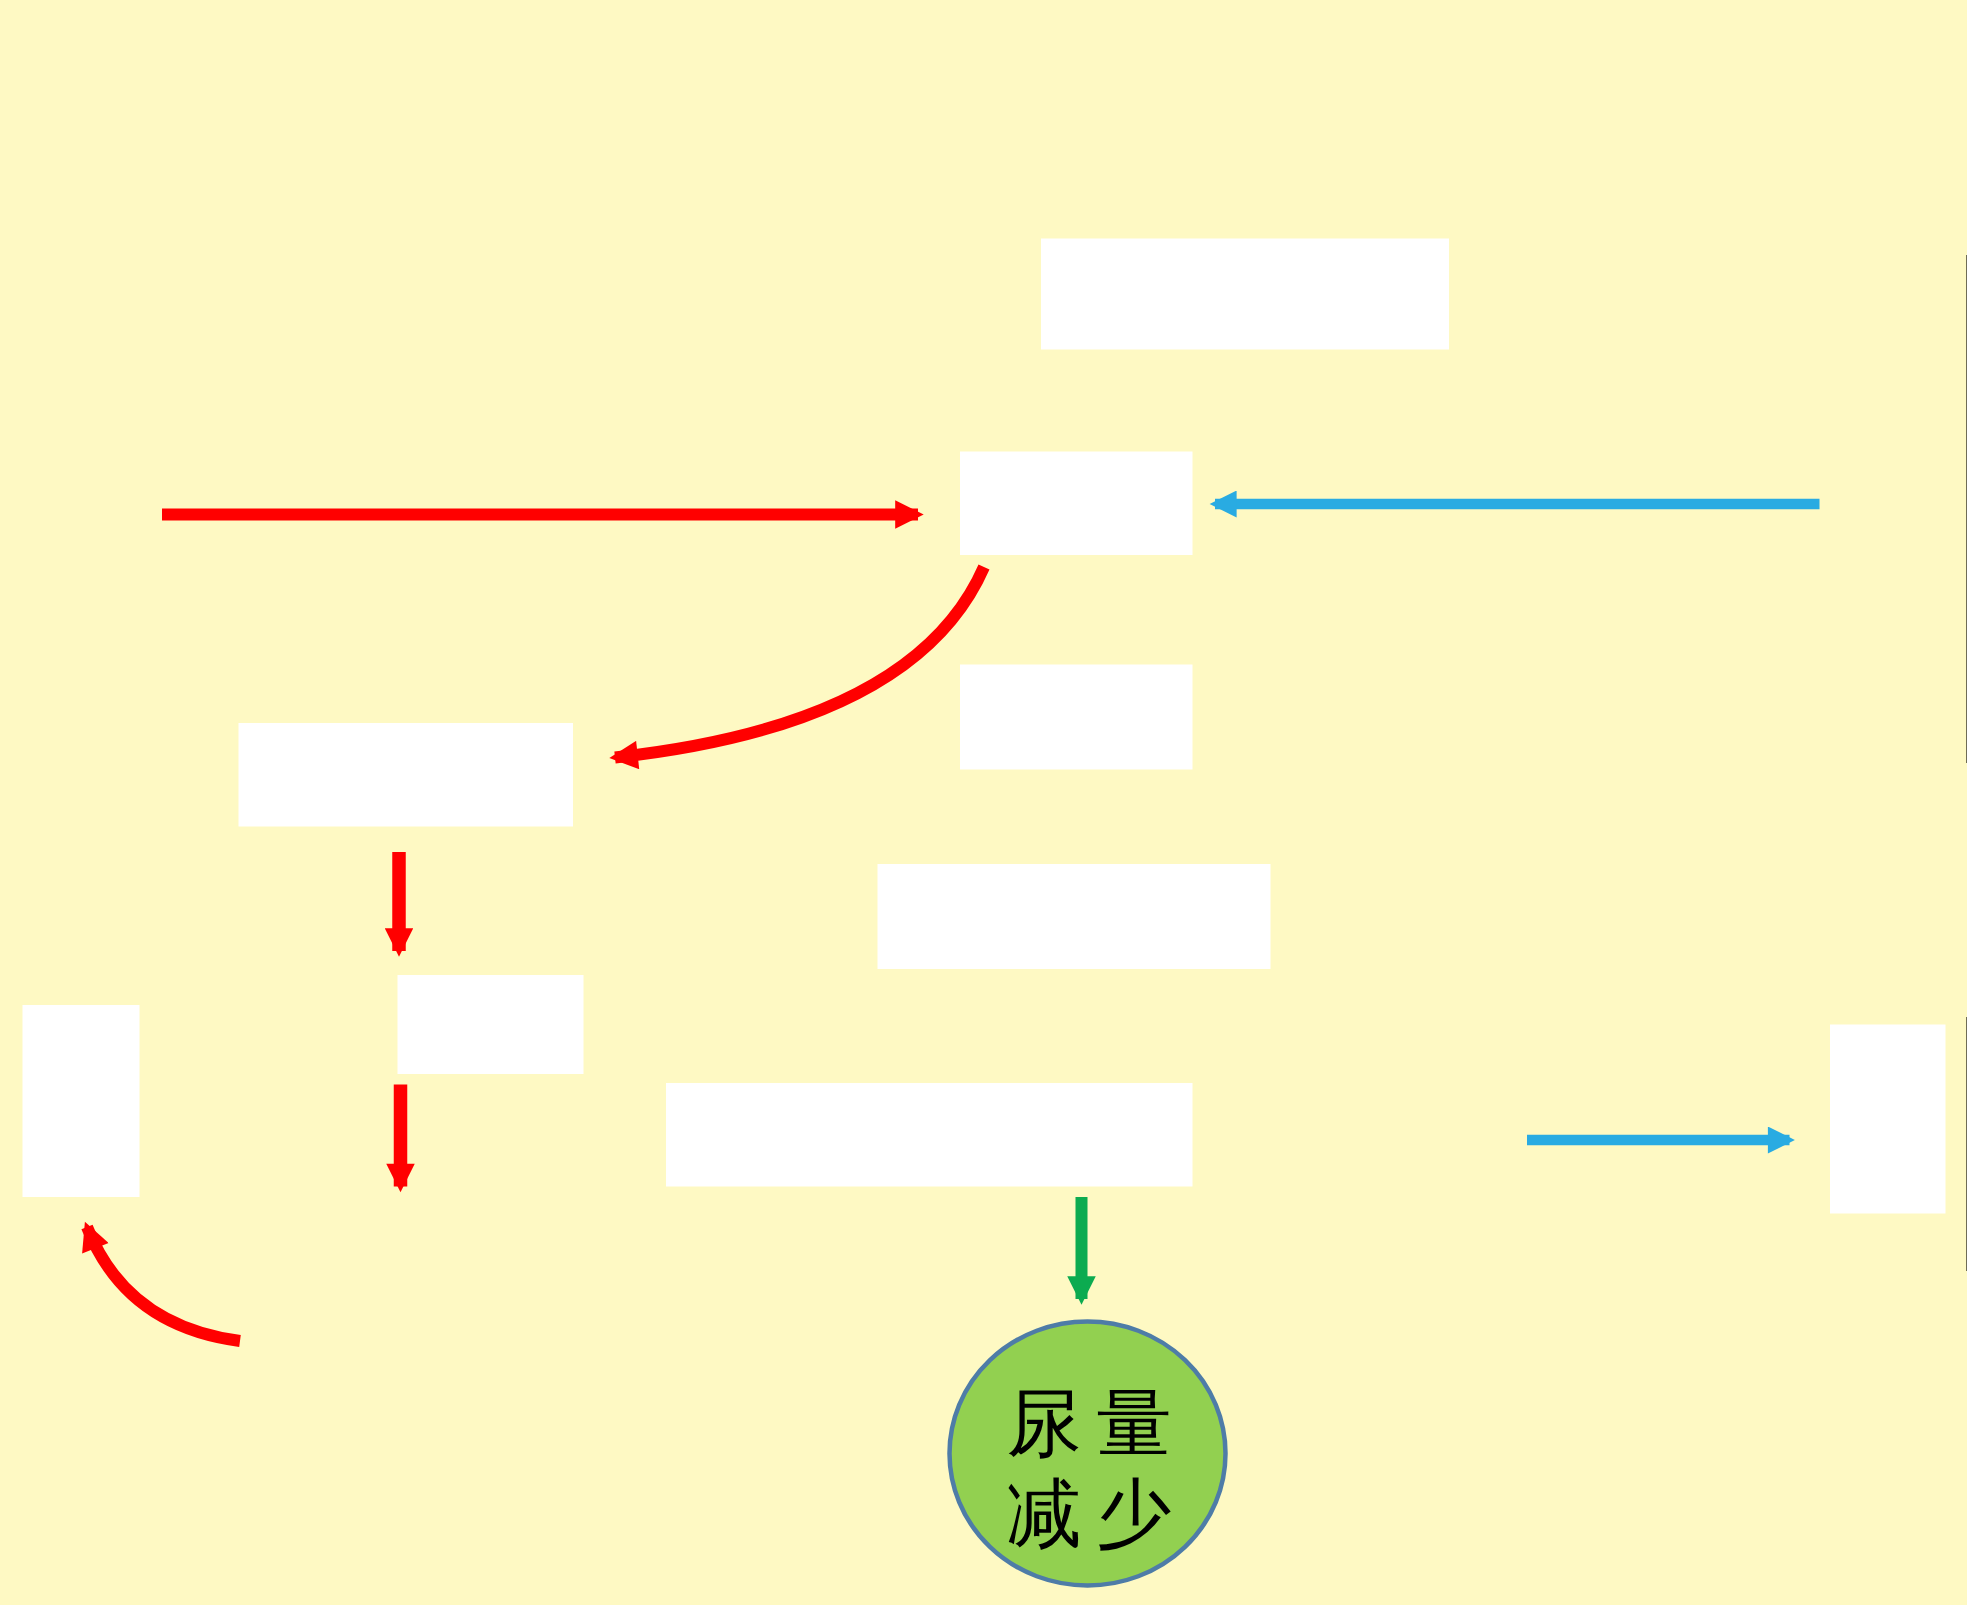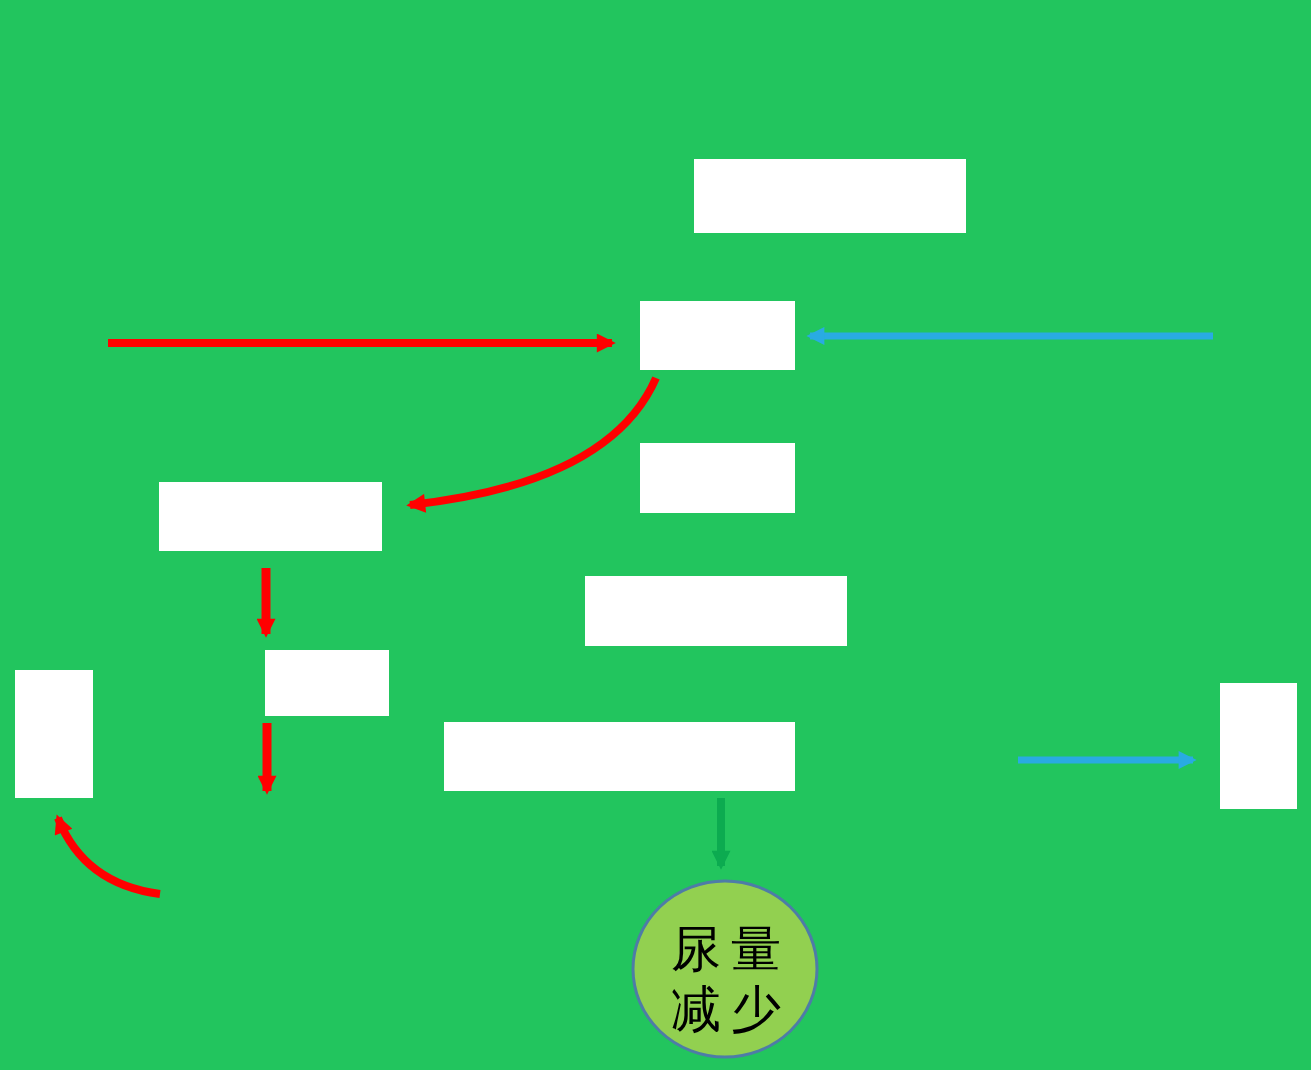--- a/index.html
+++ b/index.html
@@ -4,21 +4,21 @@
 <style>
   html, body {
     margin: 0;
     padding: 0;
     background: #000000;
   }
   .stage {
     position: relative;
     width: 1311px;
     height: 1070px;
-    background: #22c55e;
+    background: #fef9c3;
     overflow: hidden;
   }
   svg { display: block; }
   .circle-label {
     font-family: "DejaVu Serif", "Liberation Serif", serif;
     font-size: 50px;
     letter-spacing: 10px;
   }
 </style>
 </head>

